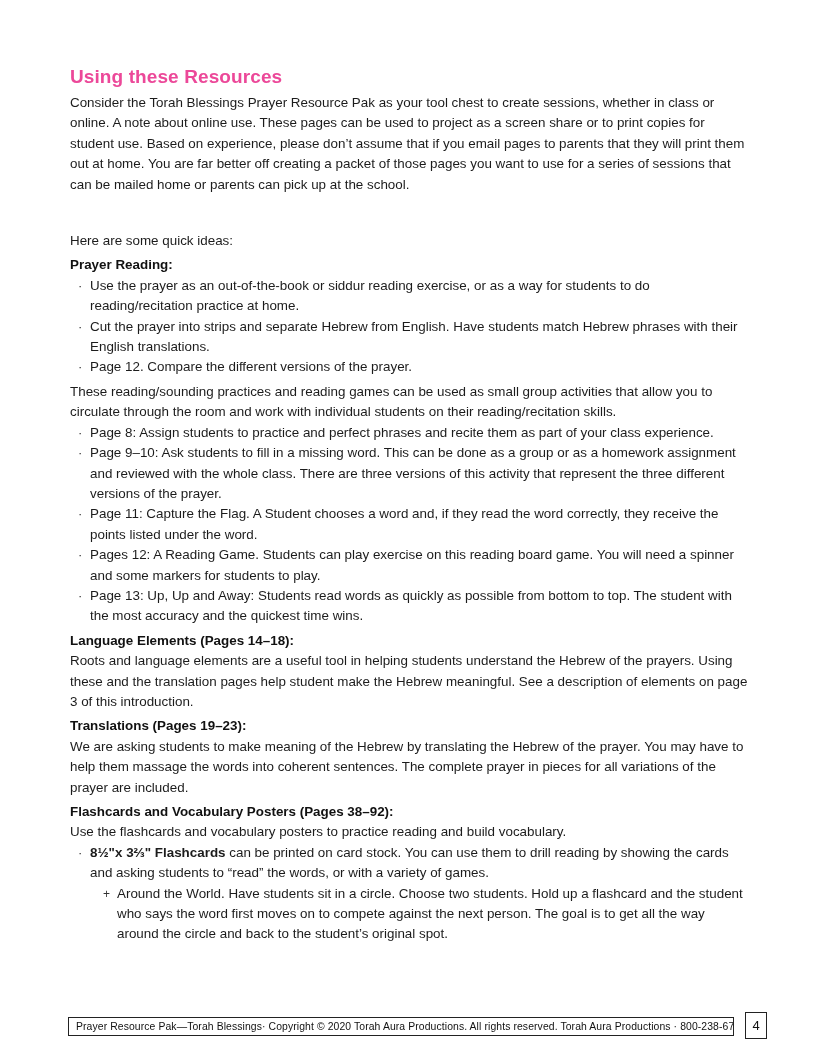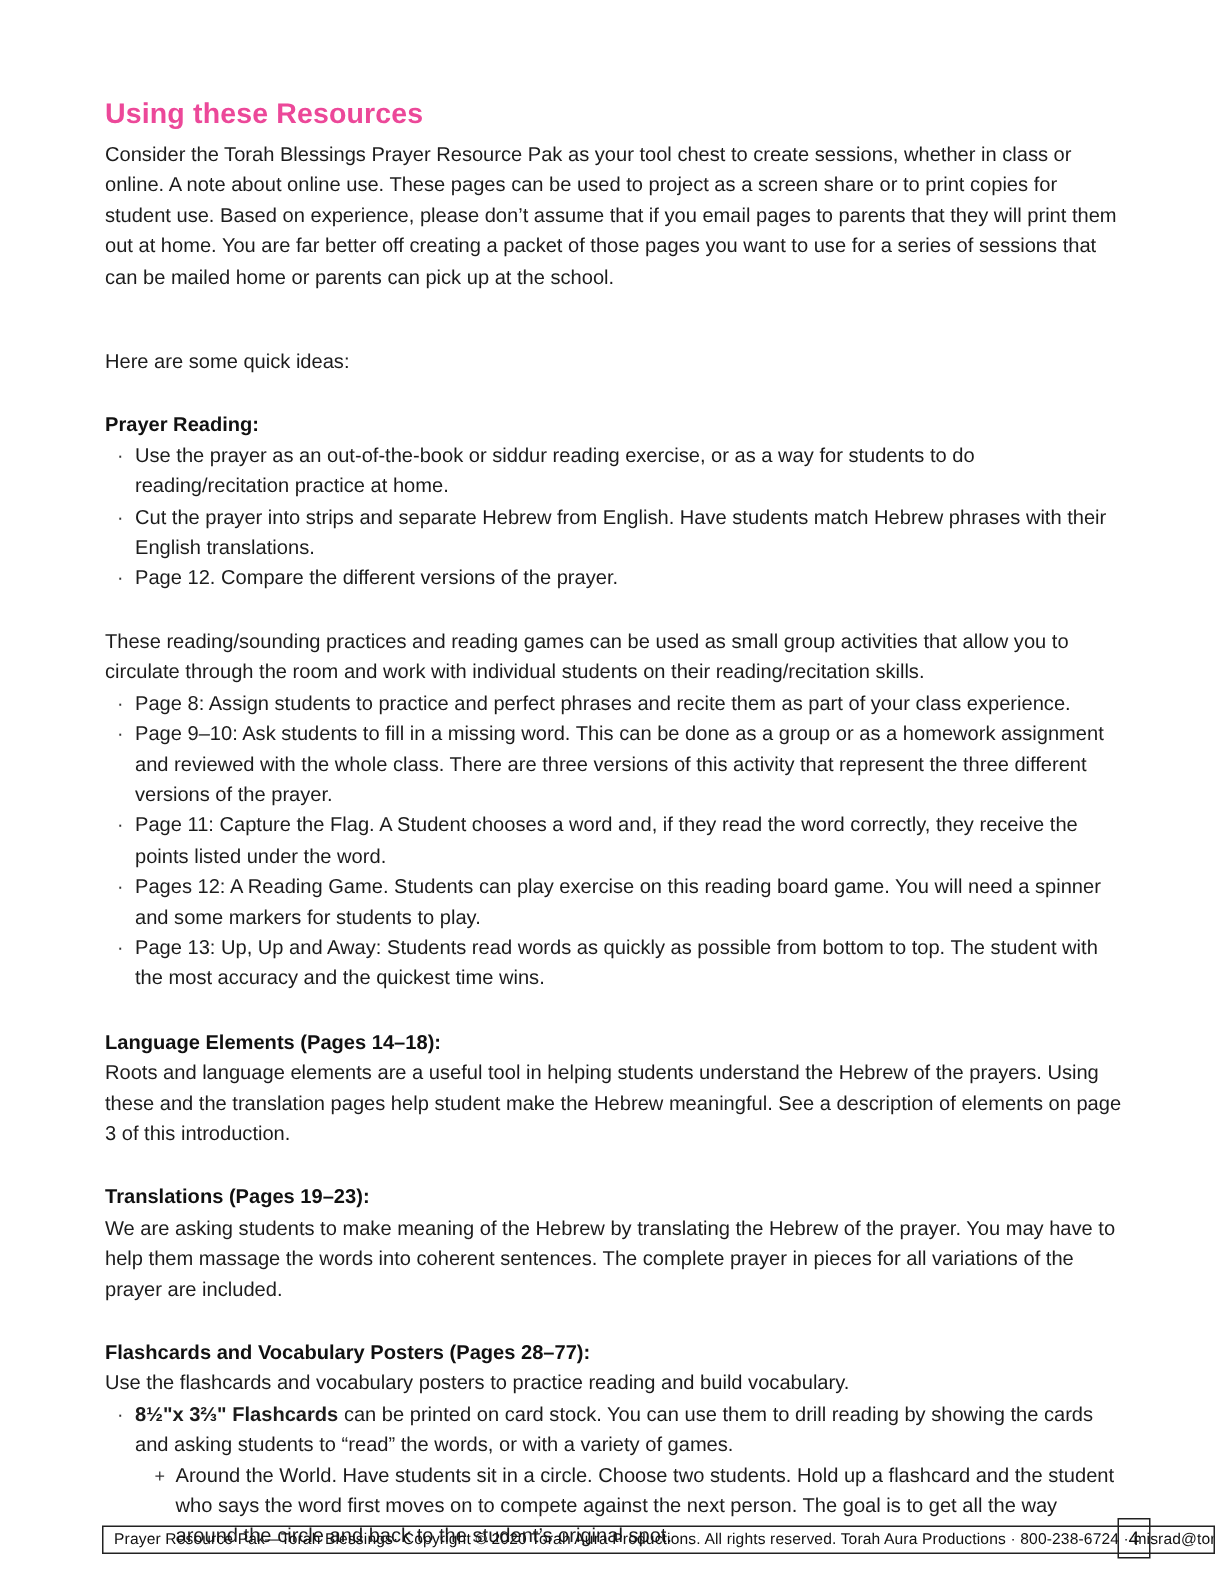--- a/index.html
+++ b/index.html
@@ -6,33 +6,33 @@
   body{
     width:816px;height:1056px;position:relative;background:#ffffff;
     font-family:"Liberation Sans","DejaVu Sans",sans-serif;
     color:#1c1c1c;-webkit-font-smoothing:antialiased;
   }
   .content{position:absolute;left:70px;top:66px;width:678px;}
   .doc-title{font-size:19px;font-weight:700;letter-spacing:.1px;margin:0 0 5px 0;color:#ec4899;}
   p{margin:0;font-size:13.4px;line-height:20.4px;}
   .para{margin:0;}
   .quick-ideas{margin-top:36px;}
-  .section{margin-top:22px;}
+  .section{margin-top:4px;}
   .section-heading{font-size:13.4px;font-weight:700;line-height:20.4px;color:#111;}
   .italic{}
   .bold{font-weight:700;}
   ul{list-style:none;margin:0;padding:0;}
   li{position:relative;font-size:13.4px;line-height:20.4px;}
   li.lvl1{padding-left:20px;}
   li.lvl1>.glyph{position:absolute;left:8px;top:0;font-size:13px;color:#333;}
   ul.sub{margin:0;}
   li.lvl2{padding-left:27px;}
   li.lvl2>.glyph{position:absolute;left:13px;top:0;font-size:12px;color:#333;}
   .footer-bar{
-    position:absolute;left:68px;top:1017px;width:742px;height:19px;
+    position:absolute;left:68px;top:1017px;width:666px;height:19px;
     border:1px solid #222;display:flex;align-items:center;padding-left:7px;box-sizing:border-box;
     font-size:10.4px;letter-spacing:.1px;color:#111;white-space:nowrap;overflow:hidden;
   }
   .page-box{
     position:absolute;left:745px;top:1012px;width:22px;height:27px;
     border:1px solid #222;box-sizing:border-box;display:flex;align-items:center;justify-content:center;
     font-size:13px;color:#111;
   }
 </style>
 </head>
@@ -70,21 +70,21 @@
     <div class="section-heading">Language Elements (Pages 14–18):</div>
     <p class="para">Roots and language elements are a useful tool in helping students understand the Hebrew of the prayers. Using these and the translation pages help student make the Hebrew meaningful. See a description of elements on page 3 of this introduction.</p>
   </div>
 
   <div class="section">
     <div class="section-heading">Translations (Pages 19–23):</div>
     <p class="para">We are asking students to make meaning of the Hebrew by translating the Hebrew of the prayer. You may have to help them massage the words into coherent sentences. The complete prayer in pieces for all variations of the prayer are included.</p>
   </div>
 
   <div class="section">
-    <div class="section-heading">Flashcards and Vocabulary Posters (Pages 28–77):</div>
+    <div class="section-heading">Flashcards and Vocabulary Posters (Pages 38–92):</div>
     <p class="para">Use the flashcards and vocabulary posters to practice reading and build vocabulary.</p>
     <ul>
       <li class="lvl1">
         <span class="glyph">·</span><span class="bold">8½"x 3⅔" Flashcards</span><span> can be printed on card stock. You can use them to drill reading by showing the cards and asking students to “read” the words, or with a variety of games.</span>
         <ul class="sub">
           <li class="lvl2"><span class="glyph">+</span><span>Around the World. Have students sit in a circle. Choose two students. Hold up a flashcard and the student who says the word first moves on to compete against the next person. The goal is to get all the way around the circle and back to the student’s original spot.</span></li>
         </ul>
       </li>
     </ul>
   </div>

